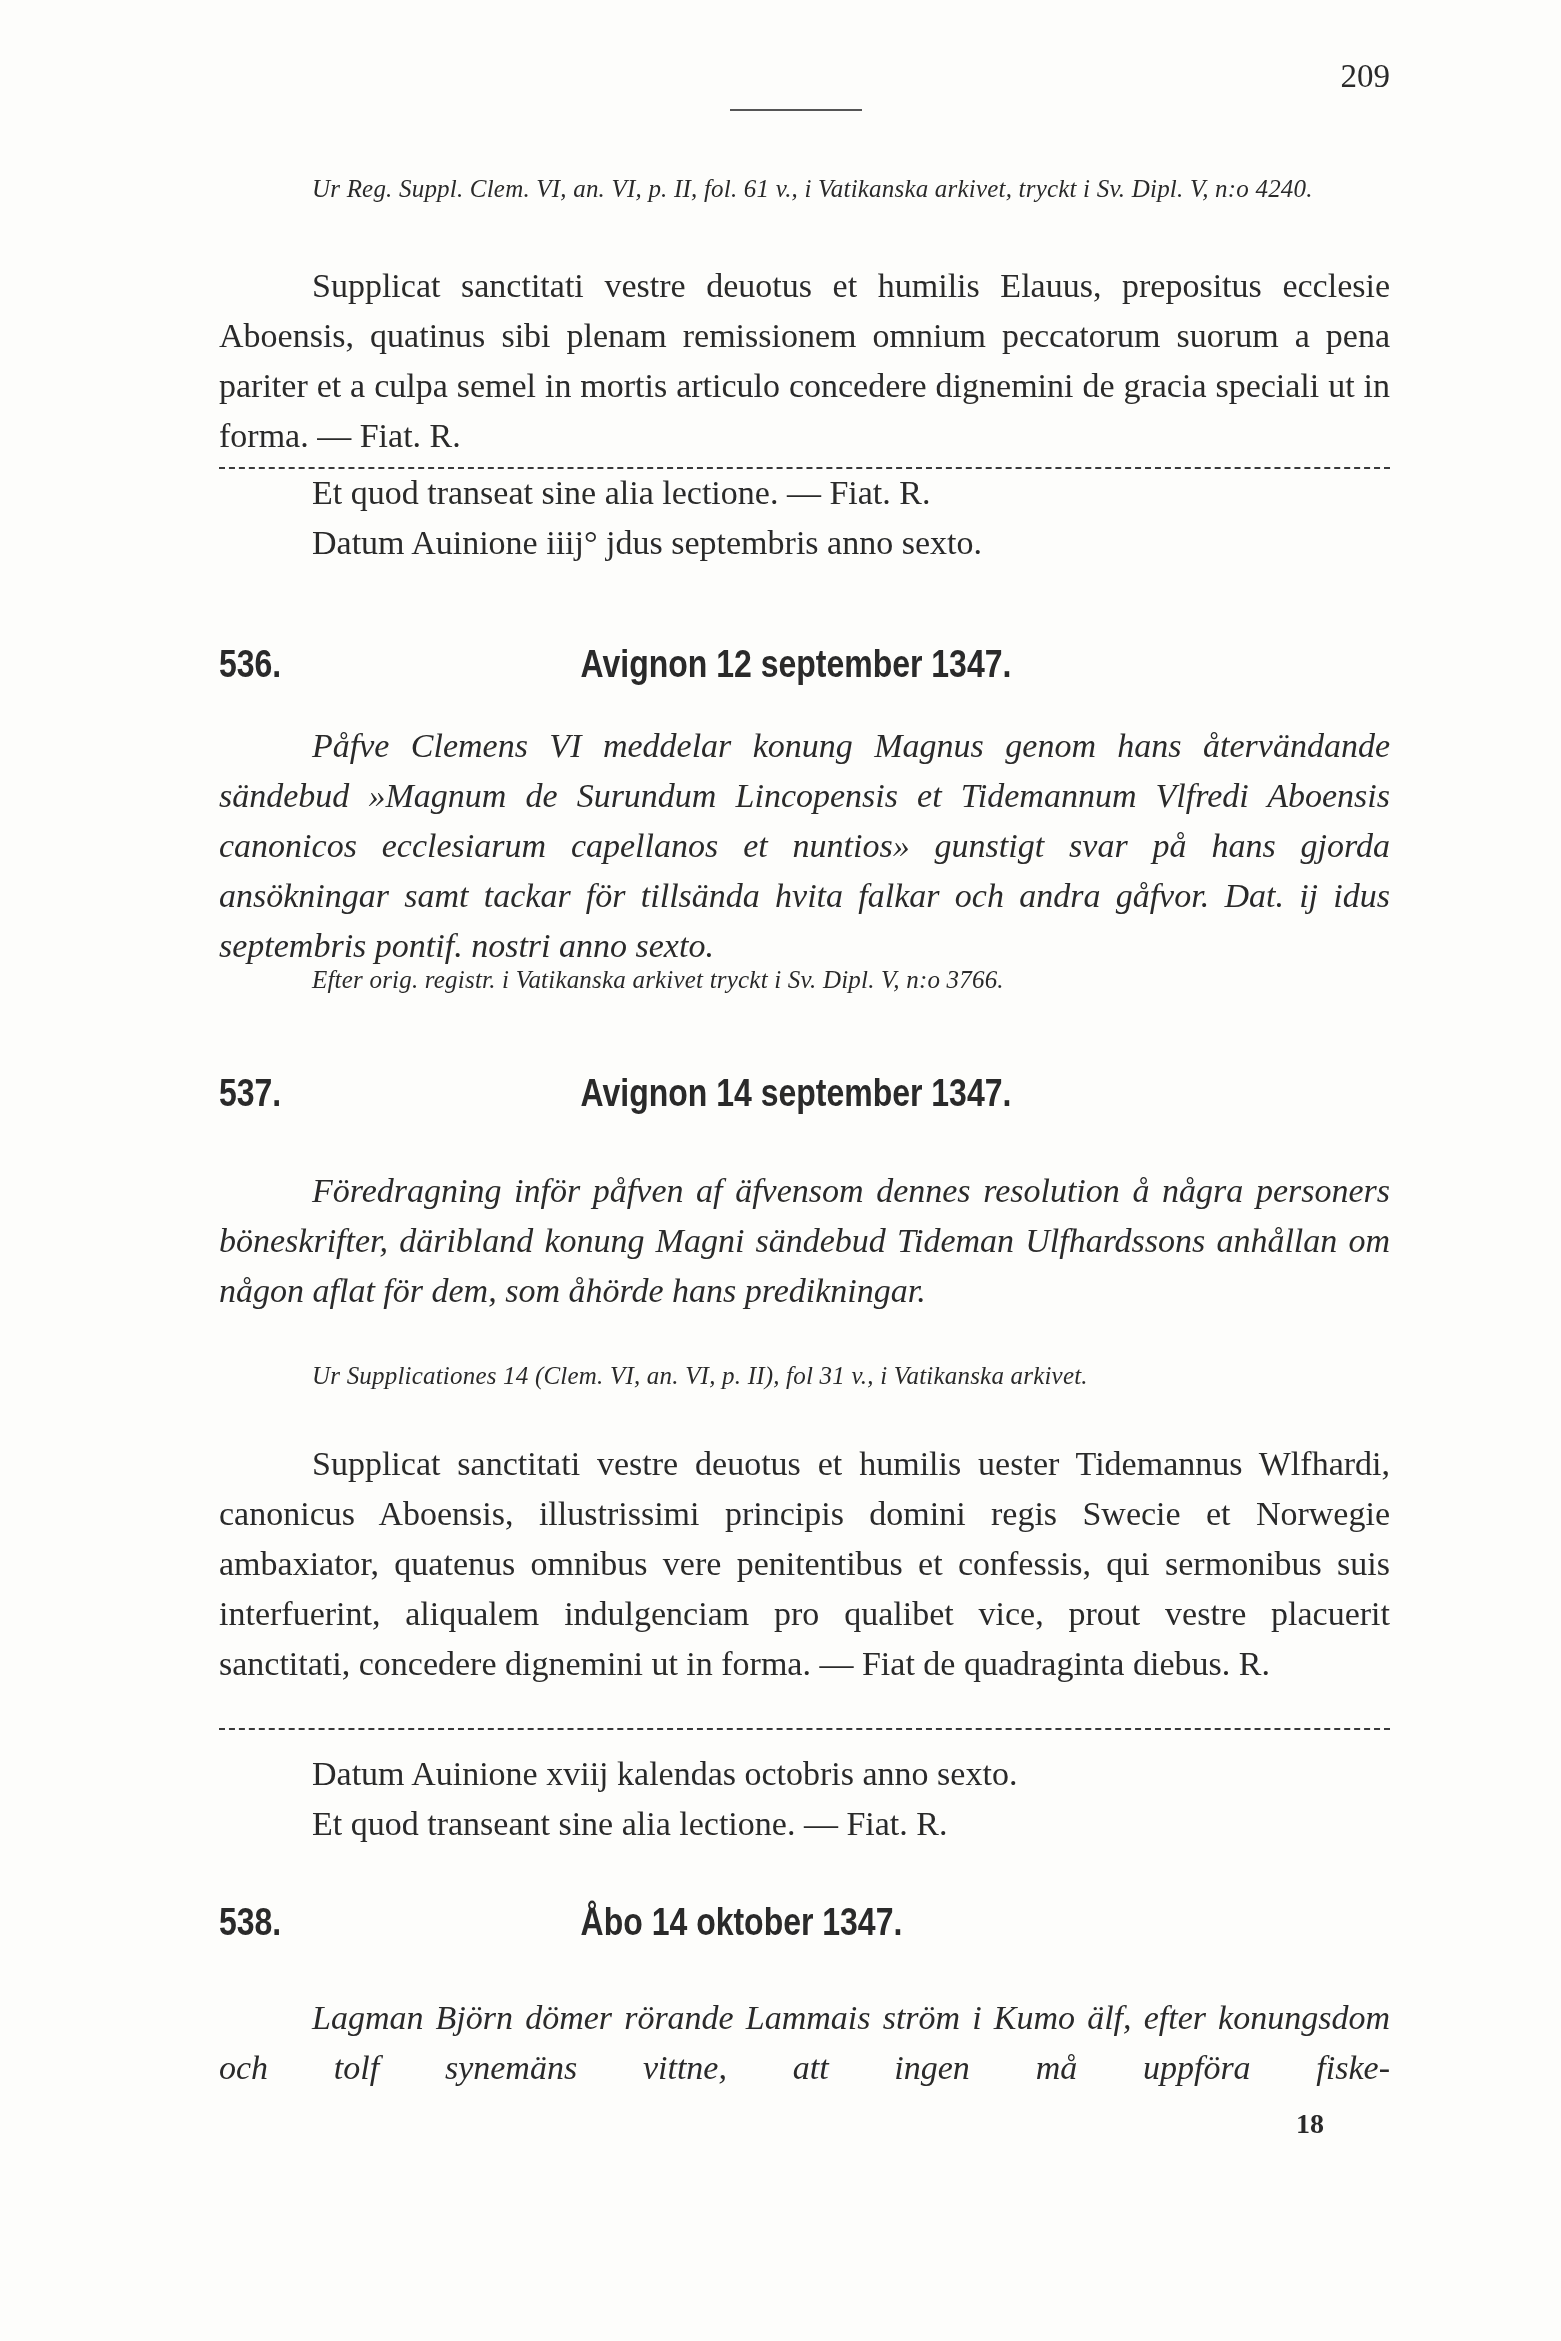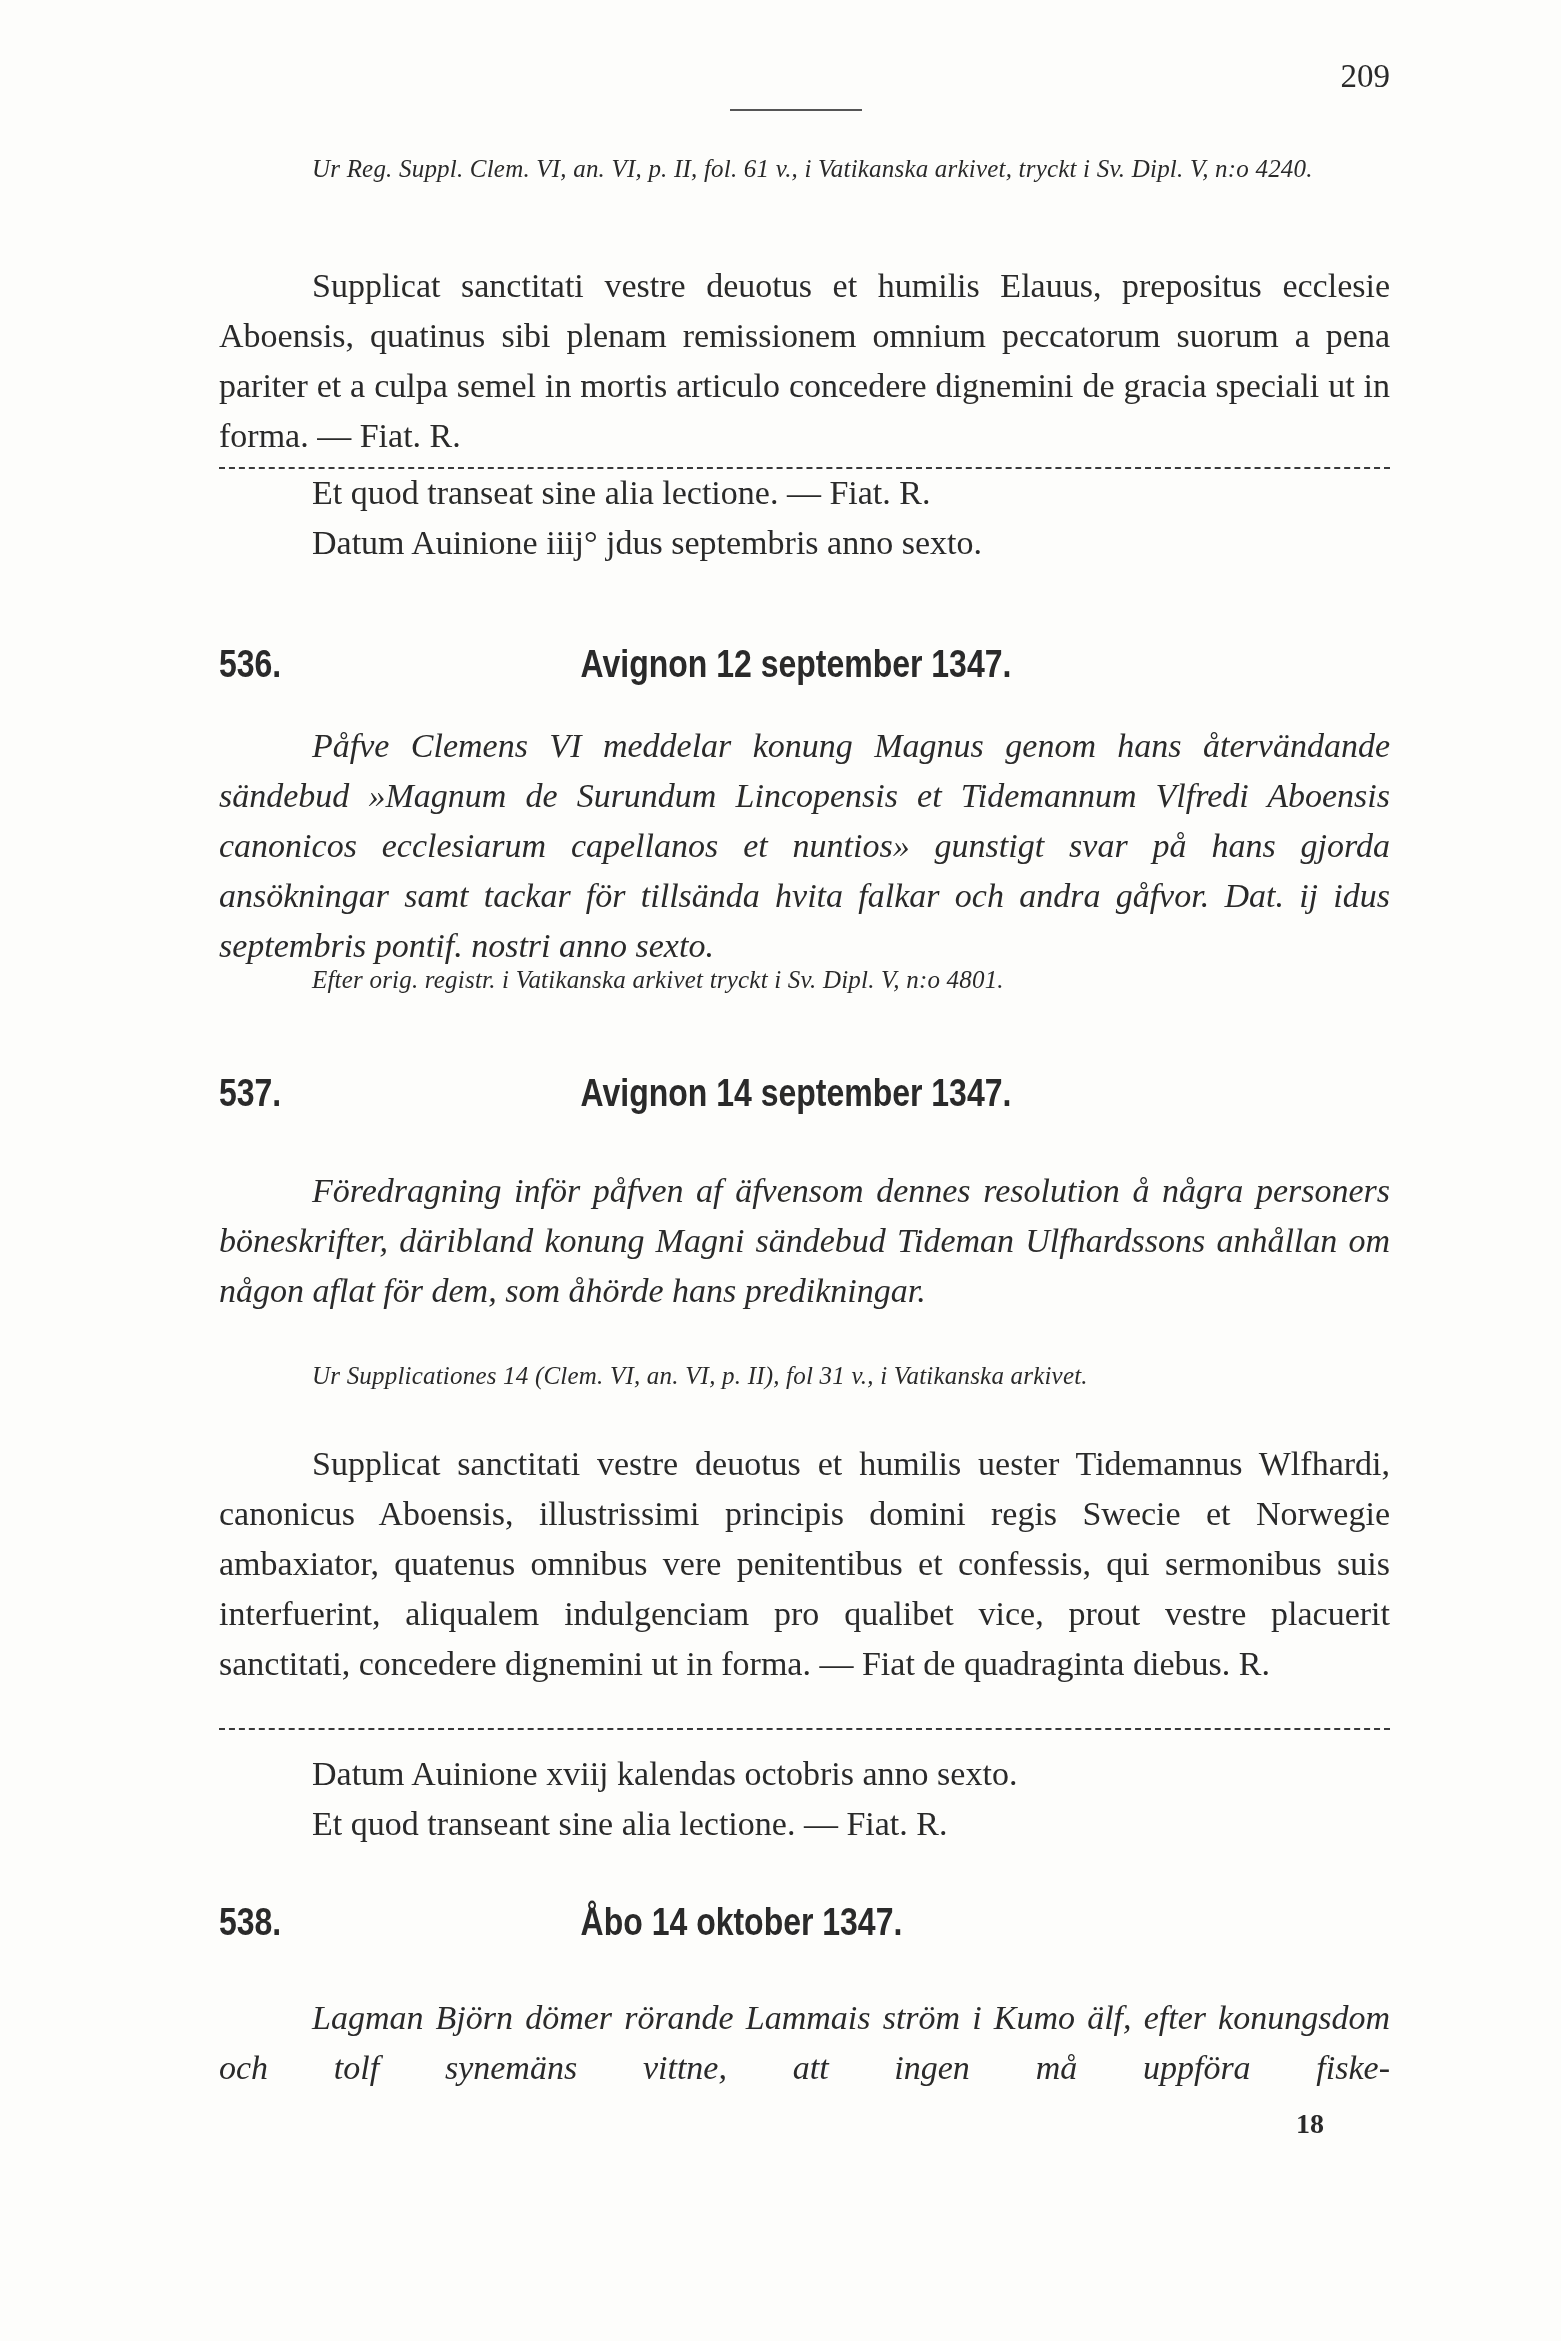--- a/index.html
+++ b/index.html
@@ -22,39 +22,39 @@
   .just-last { text-align-last:justify; }
 </style>
 </head>
 <body>
 
 <div class="page">
 
   <div class="pageno">209</div>
   <div class="pageno-rule"></div>
 
-  <div class="block cite indent" style="top:148px; line-height:41px; text-align:justify;">Ur Reg. Suppl. Clem. VI, an. VI, p. II, fol. 61 v., i Vatikanska arkivet, tryckt i Sv. Dipl. V, n:o 4240.</div>
+  <div class="block cite indent" style="top:168px; line-height:41px; text-align:justify;">Ur Reg. Suppl. Clem. VI, an. VI, p. II, fol. 61 v., i Vatikanska arkivet, tryckt i Sv. Dipl. V, n:o 4240.</div>
 
   <div class="block body indent" style="top:261px;">Supplicat sanctitati vestre deuotus et humilis Elauus, prepositus ecclesie Aboensis, quatinus sibi plenam remissionem omnium peccatorum suorum a pena pariter et a culpa semel in mortis articulo concedere dignemini de gracia speciali ut in forma. — Fiat. R.</div>
 
   <div class="dash" style="top:467px;"></div>
 
   <div class="block body" style="top:468px; padding-left:93px; box-sizing:border-box;">
     <span class="line">Et quod transeat sine alia lectione. — Fiat. R.</span>
     <span class="line">Datum Auinione iiij° jdus septembris anno sexto.</span>
   </div>
 
   <div class="heading" style="top:642px;">
     <span class="num">536.</span>
     <span class="title">Avignon 12 september 1347.</span>
   </div>
 
   <div class="block summary indent" style="top:721px;">Påfve Clemens VI meddelar konung Magnus genom hans återvändande sändebud »Magnum de Surundum Lincopensis et Tidemannum Vlfredi Aboensis canonicos ecclesiarum capellanos et nuntios» gunstigt svar på hans gjorda ansökningar samt tackar för tillsända hvita falkar och andra gåfvor. Dat. ij idus septembris pontif. nostri anno sexto.</div>
 
-  <div class="block cite" style="top:966px; padding-left:93px; box-sizing:border-box;">Efter orig. registr. i Vatikanska arkivet tryckt i Sv. Dipl. V, n:o 4801.</div>
+  <div class="block cite" style="top:966px; padding-left:93px; box-sizing:border-box;">Efter orig. registr. i Vatikanska arkivet tryckt i Sv. Dipl. V, n:o 3766.</div>
 
   <div class="heading" style="top:1071px;">
     <span class="num">537.</span>
     <span class="title">Avignon 14 september 1347.</span>
   </div>
 
   <div class="block summary indent" style="top:1166px;">Föredragning inför påfven af äfvensom dennes resolution å några personers böneskrifter, däribland konung Magni sändebud Tideman Ulfhardssons anhållan om någon aflat för dem, som åhörde hans predikningar.</div>
 
   <div class="block cite" style="top:1362px; padding-left:93px; box-sizing:border-box;">Ur Supplicationes 14 (Clem. VI, an. VI, p. II), fol 31 v., i Vatikanska arkivet.</div>
 

